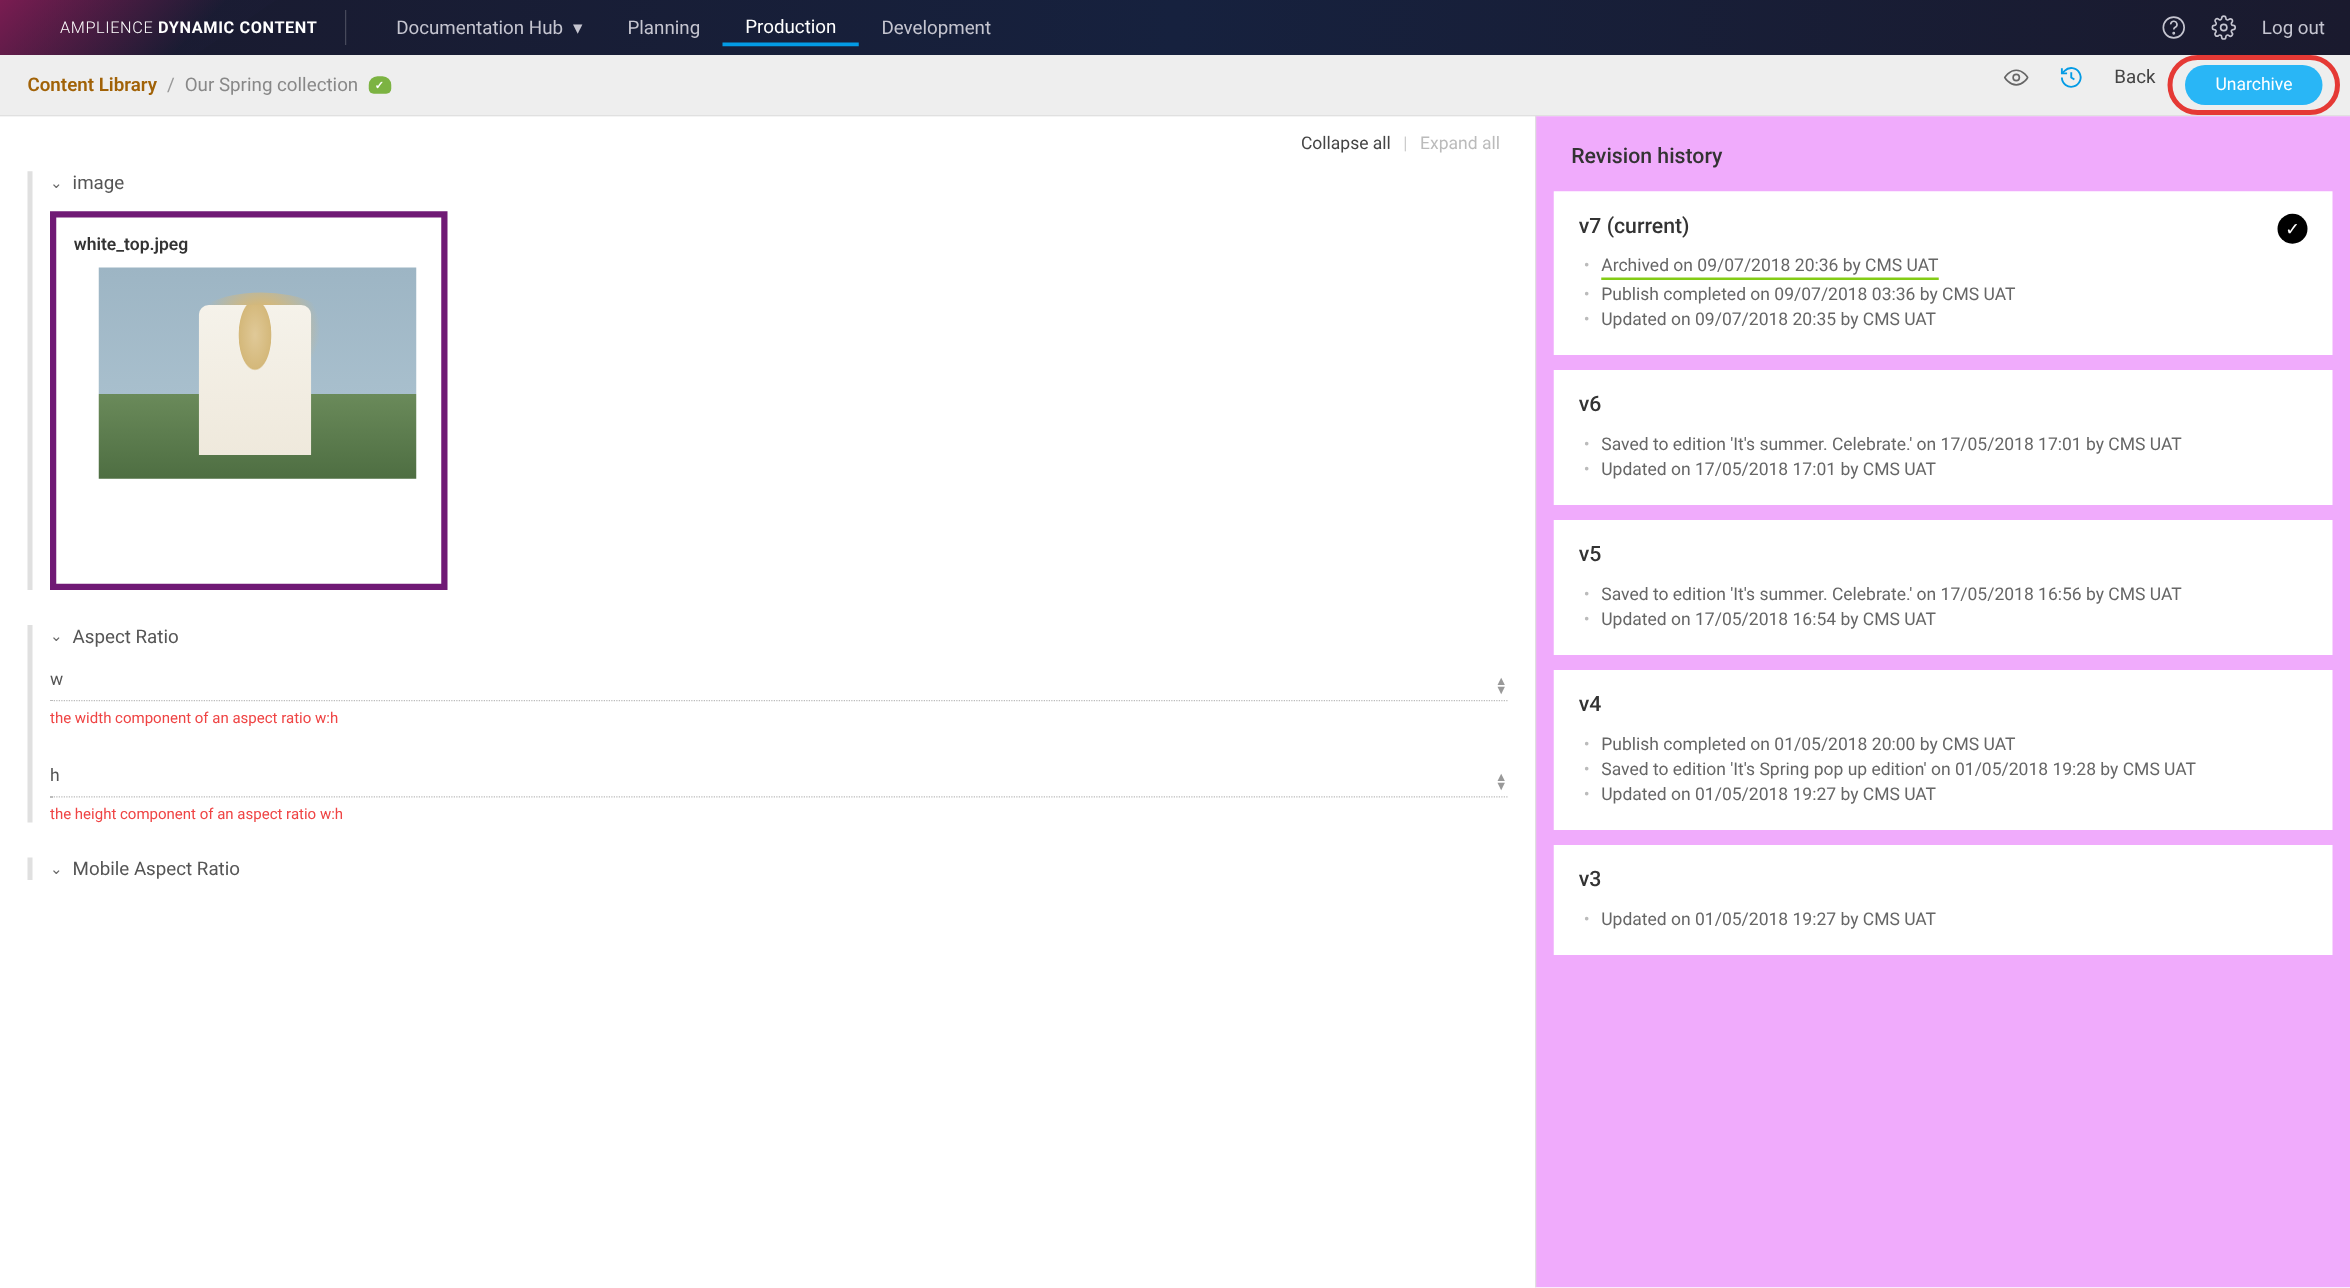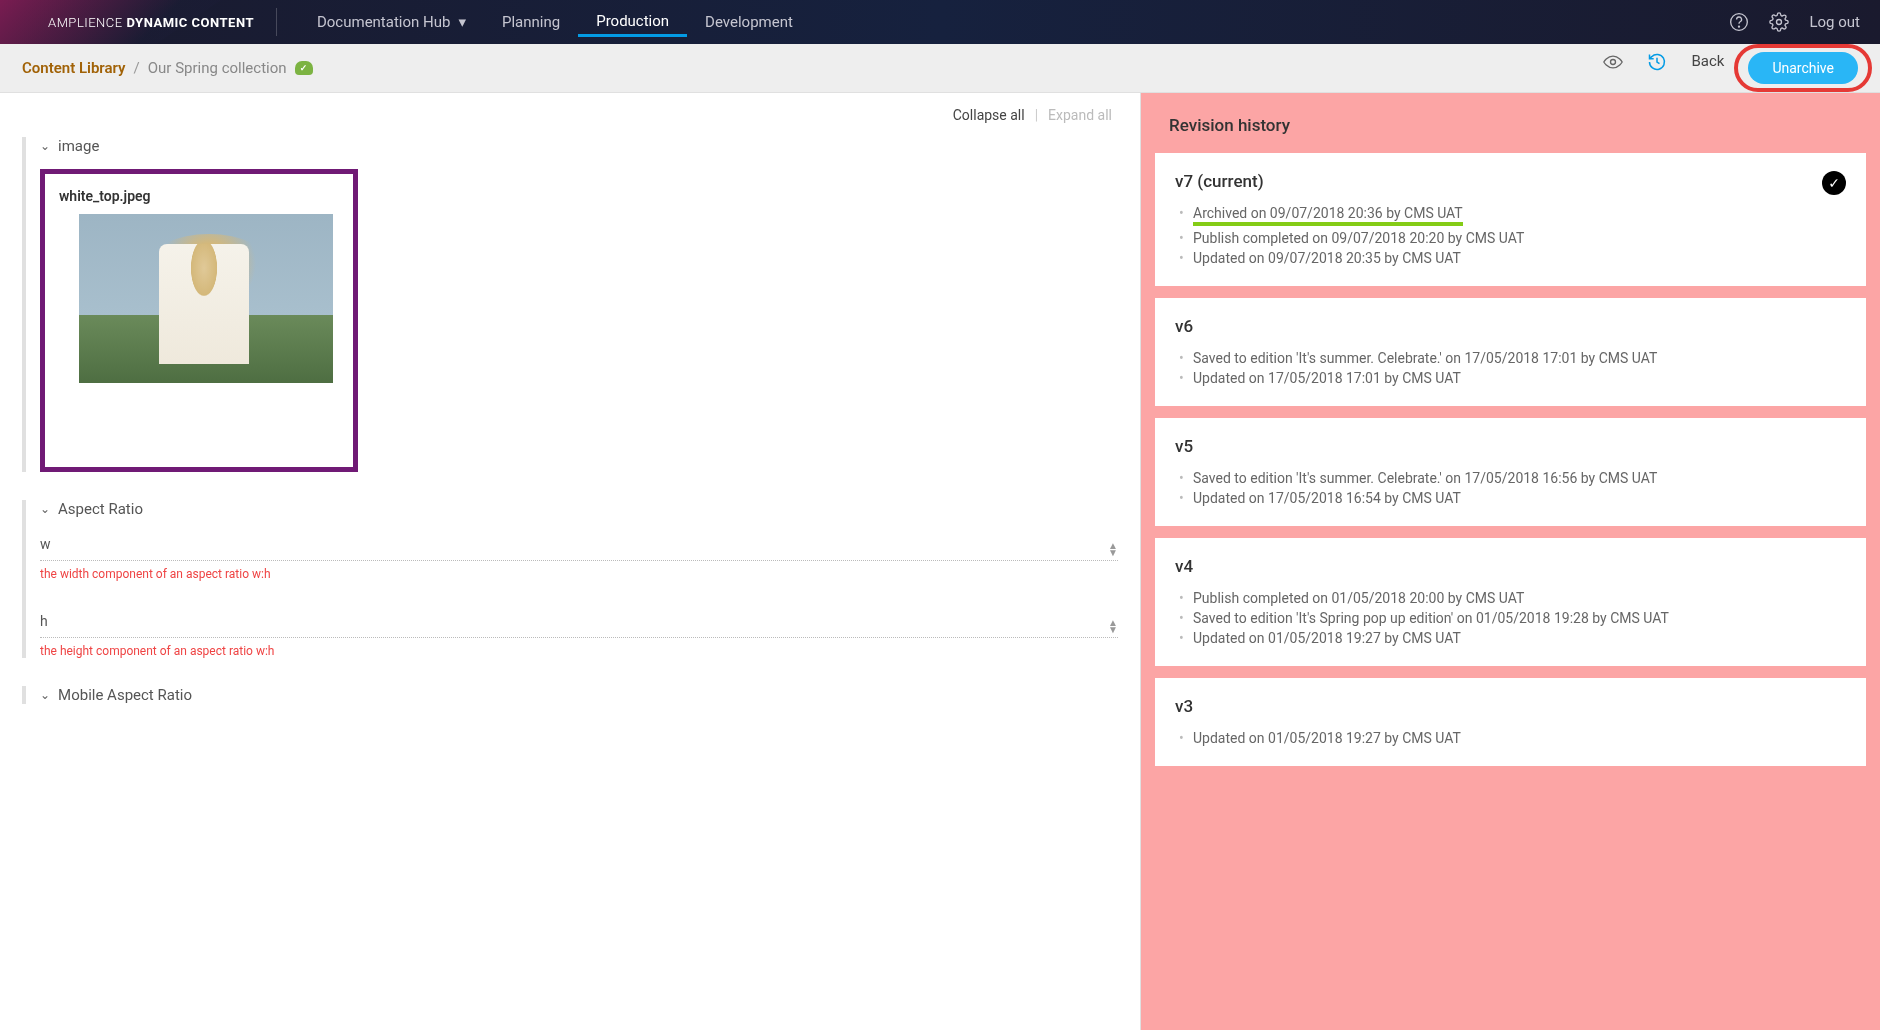--- a/index.html
+++ b/index.html
@@ -48,21 +48,21 @@
     .cloud-badge::after { content: '✓'; color: #fff; font-size: 9px; font-weight: bold; }
     .sub-right { margin-left: auto; display: flex; align-items: flex-start; gap: 24px; }
     .sub-icon { color: #666; cursor: pointer; display: flex; }
     .sub-icon.active { color: #039be5; }
     .back-link { color: #444; font-size: 15px; cursor: pointer; }
     .unarchive-btn { background: #29b6f6; color: #fff; border: none; border-radius: 18px; padding: 8px 24px; font-size: 14px; cursor: pointer; }
     .highlight-ring { position: absolute; border: 4px solid #e53935; border-radius: 28px; pointer-events: none; }
     
     .main { display: flex; height: calc(100vh - 93px); }
     .left-pane { flex: 1; overflow-y: auto; padding: 14px 22px 30px 22px; }
-    .right-pane { width: 740px; background: #fca5a5; border-left: 1px solid #e0e0e0; overflow-y: auto; padding: 14px 0 30px 0; }
+    .right-pane { width: 652px; background: #f0abfc; border-left: 1px solid #e0e0e0; overflow-y: auto; padding: 14px 0 30px 0; }
     
     .pane-actions { display: flex; justify-content: flex-end; gap: 10px; font-size: 14px; margin-bottom: 14px; padding-right: 6px; }
     .pane-actions .link { color: #444; cursor: pointer; }
     .pane-actions .disabled { color: #bbb; cursor: default; }
     .pane-actions .sep { color: #ccc; }
     
     .section { border-left: 4px solid #e0e0e0; padding-left: 14px; margin-bottom: 28px; }
     .section-head { display: flex; align-items: center; gap: 8px; font-size: 15px; color: #555; cursor: pointer; margin-bottom: 14px; }
     .chev { font-size: 12px; color: #666; }
     
@@ -77,21 +77,21 @@
     .field-label { font-size: 14px; color: #555; flex: 1; }
     .stepper { color: #999; font-size: 10px; cursor: pointer; line-height: 7px; }
     .field-hint { font-size: 12px; color: #ef4444; margin-top: 6px; }
     
     .rev-title { font-size: 17px; font-weight: 500; padding: 8px 28px 18px 28px; }
     .rev-card { background: #fff; margin: 0 14px 12px 14px; padding: 18px 20px; position: relative; }
     .rev-head { font-size: 17px; font-weight: 500; margin-bottom: 12px; }
     .rev-list { list-style: none; }
     .rev-list li { font-size: 14px; color: #666; padding: 2px 0 2px 18px; position: relative; }
     .rev-list li::before { content: '•'; position: absolute; left: 4px; color: #bbb; }
-    .underline-red { display: inline-block; border-bottom: 4px solid #84cc16; padding-bottom: 1px; }
+    .underline-red { display: inline-block; border-bottom: 2px solid #84cc16; padding-bottom: 1px; }
     .check-badge { position: absolute; right: 20px; top: 18px; width: 24px; height: 24px; background: #000; border-radius: 50%; display: flex; align-items: center; justify-content: center; color: #fff; font-size: 14px; }
     
     svg { width: 20px; height: 20px; }
     
     .highlight-wrap { position: relative; display: inline-block; }
   </style>
 </head>
 <body>
 
 <div class="top-nav">
@@ -206,21 +206,21 @@
   </div>
 
   <div class="right-pane">
     <div class="rev-title">Revision history</div>
     <div id="rev-container">
         <div class="rev-card">
           <div class="rev-head">v7 (current)</div>
           <div class="check-badge">✓</div>
           <ul class="rev-list">
             <li><span class="underline-red">Archived on 09/07/2018 20:36 by CMS UAT</span></li>
-            <li>Publish completed on 09/07/2018 20:20 by CMS UAT</li>
+            <li>Publish completed on 09/07/2018 03:36 by CMS UAT</li>
             <li>Updated on 09/07/2018 20:35 by CMS UAT</li>
           </ul>
         </div>
         <div class="rev-card">
           <div class="rev-head">v6</div>
           <ul class="rev-list">
             <li>Saved to edition 'It's summer. Celebrate.' on 17/05/2018 17:01 by CMS UAT</li>
             <li>Updated on 17/05/2018 17:01 by CMS UAT</li>
           </ul>
         </div>

